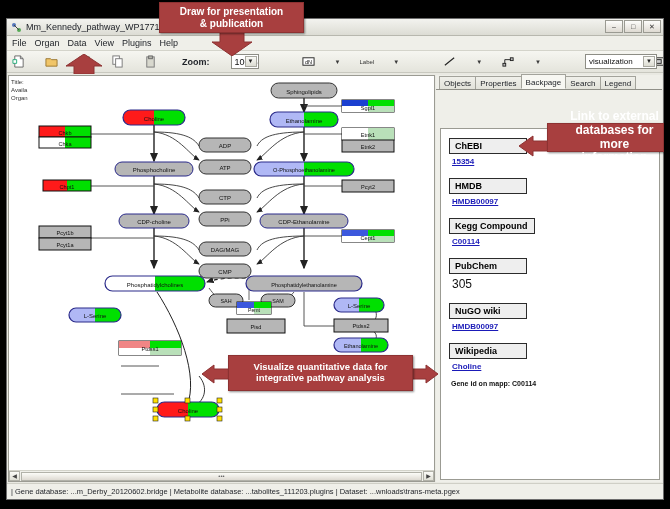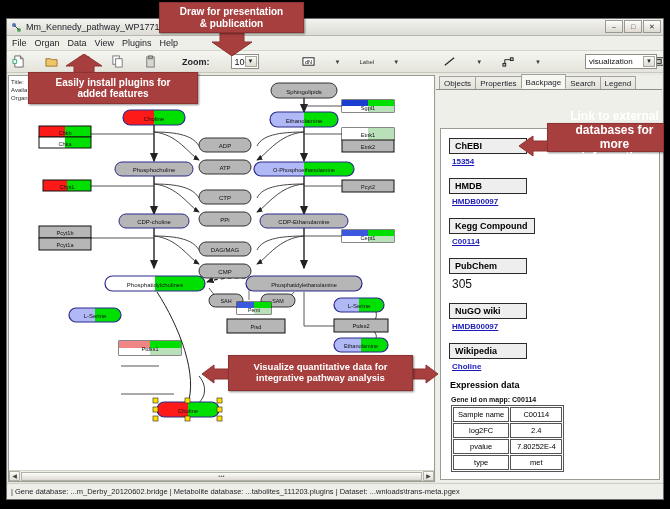--- a/index.html
+++ b/index.html
@@ -699,64 +699,39 @@
 
           <div class="bp-header">PubChem</div>
           <span class="bp-text">305</span>
 
           <div class="bp-header">NuGO wiki</div>
           <a class="bp-link" href="#">HMDB00097</a>
 
           <div class="bp-header">Wikipedia</div>
           <a class="bp-link" href="#">Choline</a>
 
-          <div class="bp-plain-header">Expression data</div>
           <div class="bp-sub">Gene id on mapp: C00114</div>
 
-          <table class="bp-table">
-            <tbody>
-                <tr>
-              <td>Sample name</td>
-              <td>C00114</td>
-            </tr>
-            <tr>
-              <td>log2FC</td>
-              <td>2.4</td>
-            </tr>
-            <tr>
-              <td>pvalue</td>
-              <td>7.80252E-4</td>
-            </tr>
-            <tr>
-              <td>type</td>
-              <td>met</td>
-            </tr>
-          </tbody>
-            </table>
         </div>
       </div>
     </div>
 
     <div id="statusbar">
       <span>| Gene database: ...m_Derby_20120602.bridge | Metabolite database: ...tabolites_111203.plugins | Dataset: ...wnloads\trans-meta.pgex</span>
     </div>
   </div>
 
   <div class="callout" style="left:159px; top:2px; width:145px; height:31px; font-size:10px;">
     <span style="white-space:pre-line">Draw for presentation
 &amp; publication</span>
   </div>
   <svg class="arrow-down" style="left:212px; top:32px;" width="40" height="24" viewBox="0 0 40 24">
     <path d="M8 0 H32 V10 H40 L20 24 L0 10 H8 Z" fill="#a83f3f" stroke="#8d3232" stroke-width="1"></path>
   </svg>
 
-  <div class="callout" style="left:28px; top:72px; width:170px; height:32px; font-size:10px;">
-    <span style="white-space:pre-line">Easily install plugins for
-added features</span>
-  </div>
   <svg class="arrow-up" style="left:66px; top:54px;" width="36" height="20" viewBox="0 0 36 20">
     <path d="M18 0 L36 12 H28 V20 H8 V12 H0 Z" fill="#a83f3f" stroke="#8d3232" stroke-width="1"></path>
   </svg>
 
   <div class="callout" style="left:547px; top:123px; width:117px; height:29px; font-size:12px;padding-left:18px;">
     <span style="white-space:pre-line">Link  to external
 databases  for
 more information</span>
   </div>
   <svg class="arrow-left" style="left:519px; top:134px;" width="30" height="24" viewBox="0 0 30 24">

